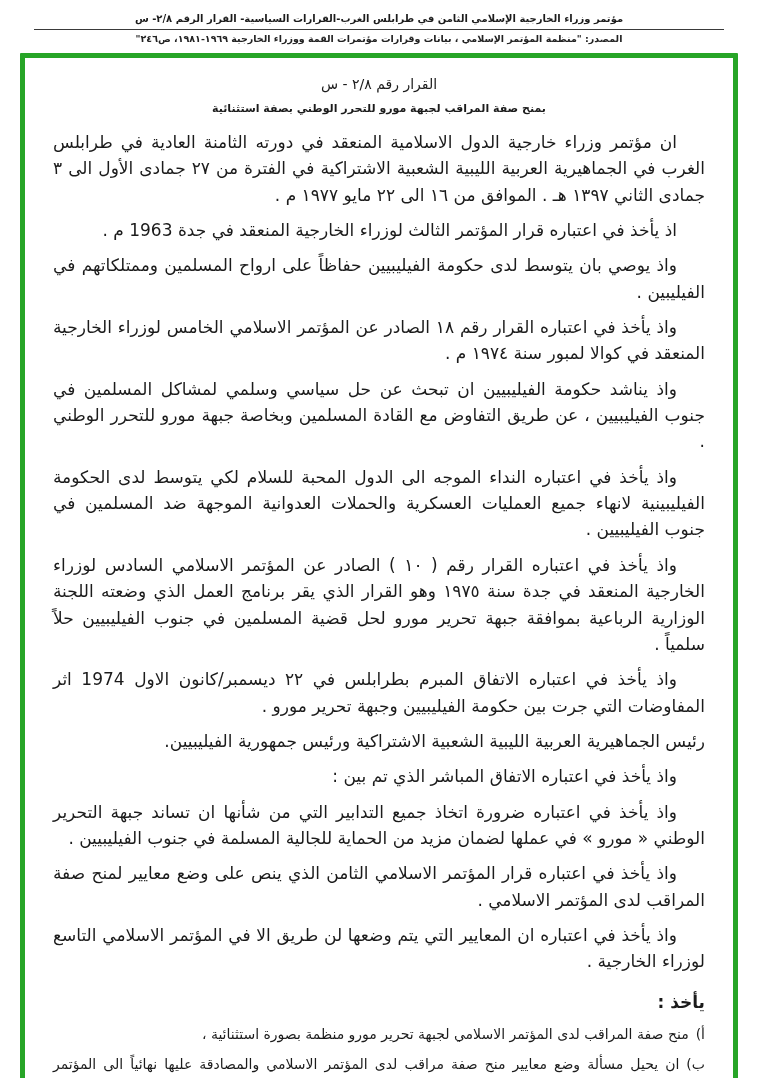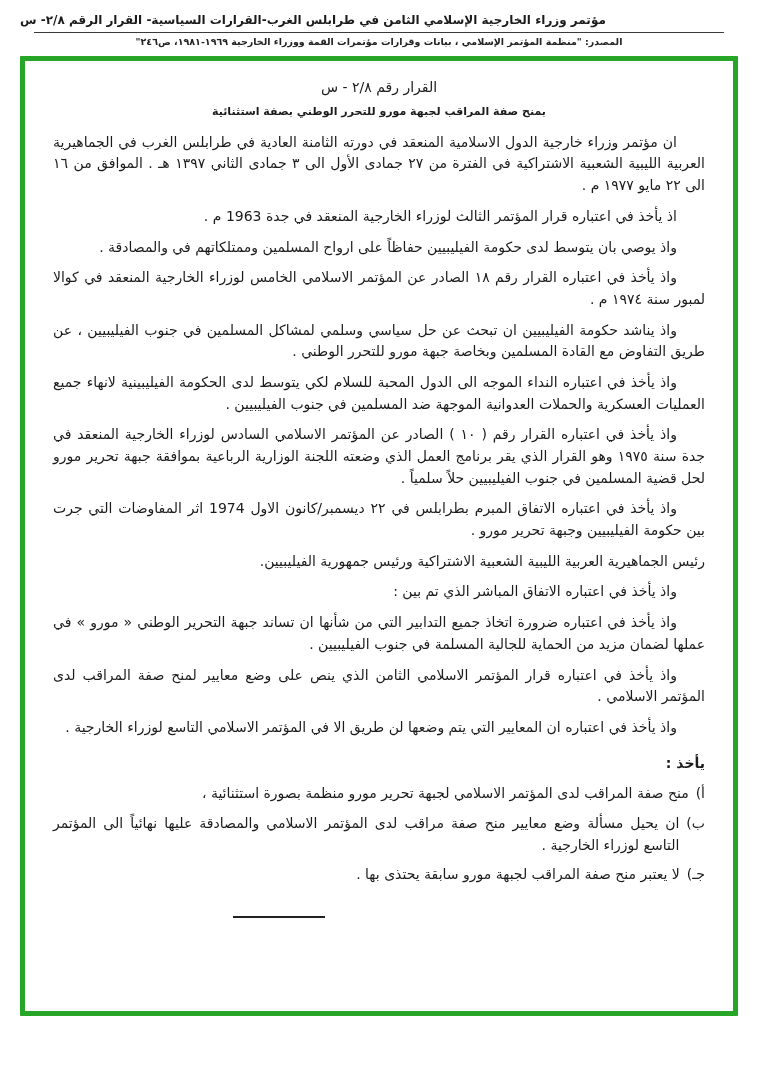--- a/index.html
+++ b/index.html
@@ -12,22 +12,22 @@
     color: var(--ink);
     direction: rtl;
   }
   .page {
     width: 758px;
     min-height: 1078px;
     padding: 12px 20px 10px;
   }
   .header-line1 {
     font-weight: bold;
-    text-align: left;
-    font-size: 12px;
+    text-align: center;
+    font-size: 10px;
     line-height: 1.4;
     letter-spacing: 0;
   }
   .header-rule {
     border-bottom: 1.5px solid #3a3a3a;
     margin: 3px 14px 3px;
   }
   .header-line2 {
     font-weight: bold;
     text-align: center;
@@ -46,21 +46,21 @@
     font-size: 14px;
     margin: 4px 0 10px;
   }
   .res-title {
     text-align: center;
     font-size: 11px;
     font-weight: bold;
     margin: 0 0 14px;
   }
   .para {
-    font-size: 14px;
+    font-size: 17px;
     line-height: 1.55;
     text-align: justify;
     margin: 9px 0;
     text-indent: 28px;
   }
   .para.noindent { text-indent: 0; }
   .para.decide {
     font-weight: bold;
     text-indent: 0;
     margin-top: 14px;
@@ -91,21 +91,21 @@
   <div class="header-rule"></div>
   <div class="header-line2">المصدر: "منظمة المؤتمر الإسلامي ، بيانات وقرارات مؤتمرات القمة ووزراء الخارجية ١٩٦٩-١٩٨١، ص٢٤٦"</div>
 
   <div class="frame">
 
     <div class="res-number">القرار رقم ٢/٨ - س</div>
     <div class="res-title">بمنح صفة المراقب لجبهة مورو للتحرر الوطني بصفة استثنائية</div>
 
     <p class="para">ان مؤتمر وزراء خارجية الدول الاسلامية المنعقد في دورته الثامنة العادية في طرابلس الغرب في الجماهيرية العربية الليبية الشعبية الاشتراكية في الفترة من ٢٧ جمادى الأول الى ٣ جمادى الثاني ١٣٩٧ هـ . الموافق من ١٦ الى ٢٢ مايو ١٩٧٧ م .</p>
     <p class="para">اذ يأخذ في اعتباره قرار المؤتمر الثالث لوزراء الخارجية المنعقد في جدة 1963 م .</p>
-    <p class="para">واذ يوصي بان يتوسط لدى حكومة الفيليبيين حفاظاً على ارواح المسلمين وممتلكاتهم في والمصادقة .</p>
+    <p class="para">واذ يوصي بان يتوسط لدى حكومة الفيليبيين حفاظاً على ارواح المسلمين وممتلكاتهم في الفيليبين .</p>
     <p class="para">واذ يأخذ في اعتباره القرار رقم ١٨ الصادر عن المؤتمر الاسلامي الخامس لوزراء الخارجية المنعقد في كوالا لمبور سنة ١٩٧٤ م .</p>
     <p class="para">واذ يناشد حكومة الفيليبيين ان تبحث عن حل سياسي وسلمي لمشاكل المسلمين في جنوب الفيليبيين ، عن طريق التفاوض مع القادة المسلمين وبخاصة جبهة مورو للتحرر الوطني .</p>
     <p class="para">واذ يأخذ في اعتباره النداء الموجه الى الدول المحبة للسلام لكي يتوسط لدى الحكومة الفيليبينية لانهاء جميع العمليات العسكرية والحملات العدوانية الموجهة ضد المسلمين في جنوب الفيليبيين .</p>
     <p class="para">واذ يأخذ في اعتباره القرار رقم ( ١٠ ) الصادر عن المؤتمر الاسلامي السادس لوزراء الخارجية المنعقد في جدة سنة ١٩٧٥ وهو القرار الذي يقر برنامج العمل الذي وضعته اللجنة الوزارية الرباعية بموافقة جبهة تحرير مورو لحل قضية المسلمين في جنوب الفيليبيين حلاً سلمياً .</p>
     <p class="para">واذ يأخذ في اعتباره الاتفاق المبرم بطرابلس في ٢٢ ديسمبر/كانون الاول 1974 اثر المفاوضات التي جرت بين حكومة الفيليبيين وجبهة تحرير مورو .</p>
     <p class="para noindent">رئيس الجماهيرية العربية الليبية الشعبية الاشتراكية ورئيس جمهورية الفيليبيين.</p>
     <p class="para">واذ يأخذ في اعتباره الاتفاق المباشر الذي تم بين :</p>
     <p class="para">واذ يأخذ في اعتباره ضرورة اتخاذ جميع التدابير التي من شأنها ان تساند جبهة التحرير الوطني « مورو » في عملها لضمان مزيد من الحماية للجالية المسلمة في جنوب الفيليبيين .</p>
     <p class="para">واذ يأخذ في اعتباره قرار المؤتمر الاسلامي الثامن الذي ينص على وضع معايير لمنح صفة المراقب لدى المؤتمر الاسلامي .</p>
     <p class="para">واذ يأخذ في اعتباره ان المعايير التي يتم وضعها لن طريق الا في المؤتمر الاسلامي التاسع لوزراء الخارجية .</p>

